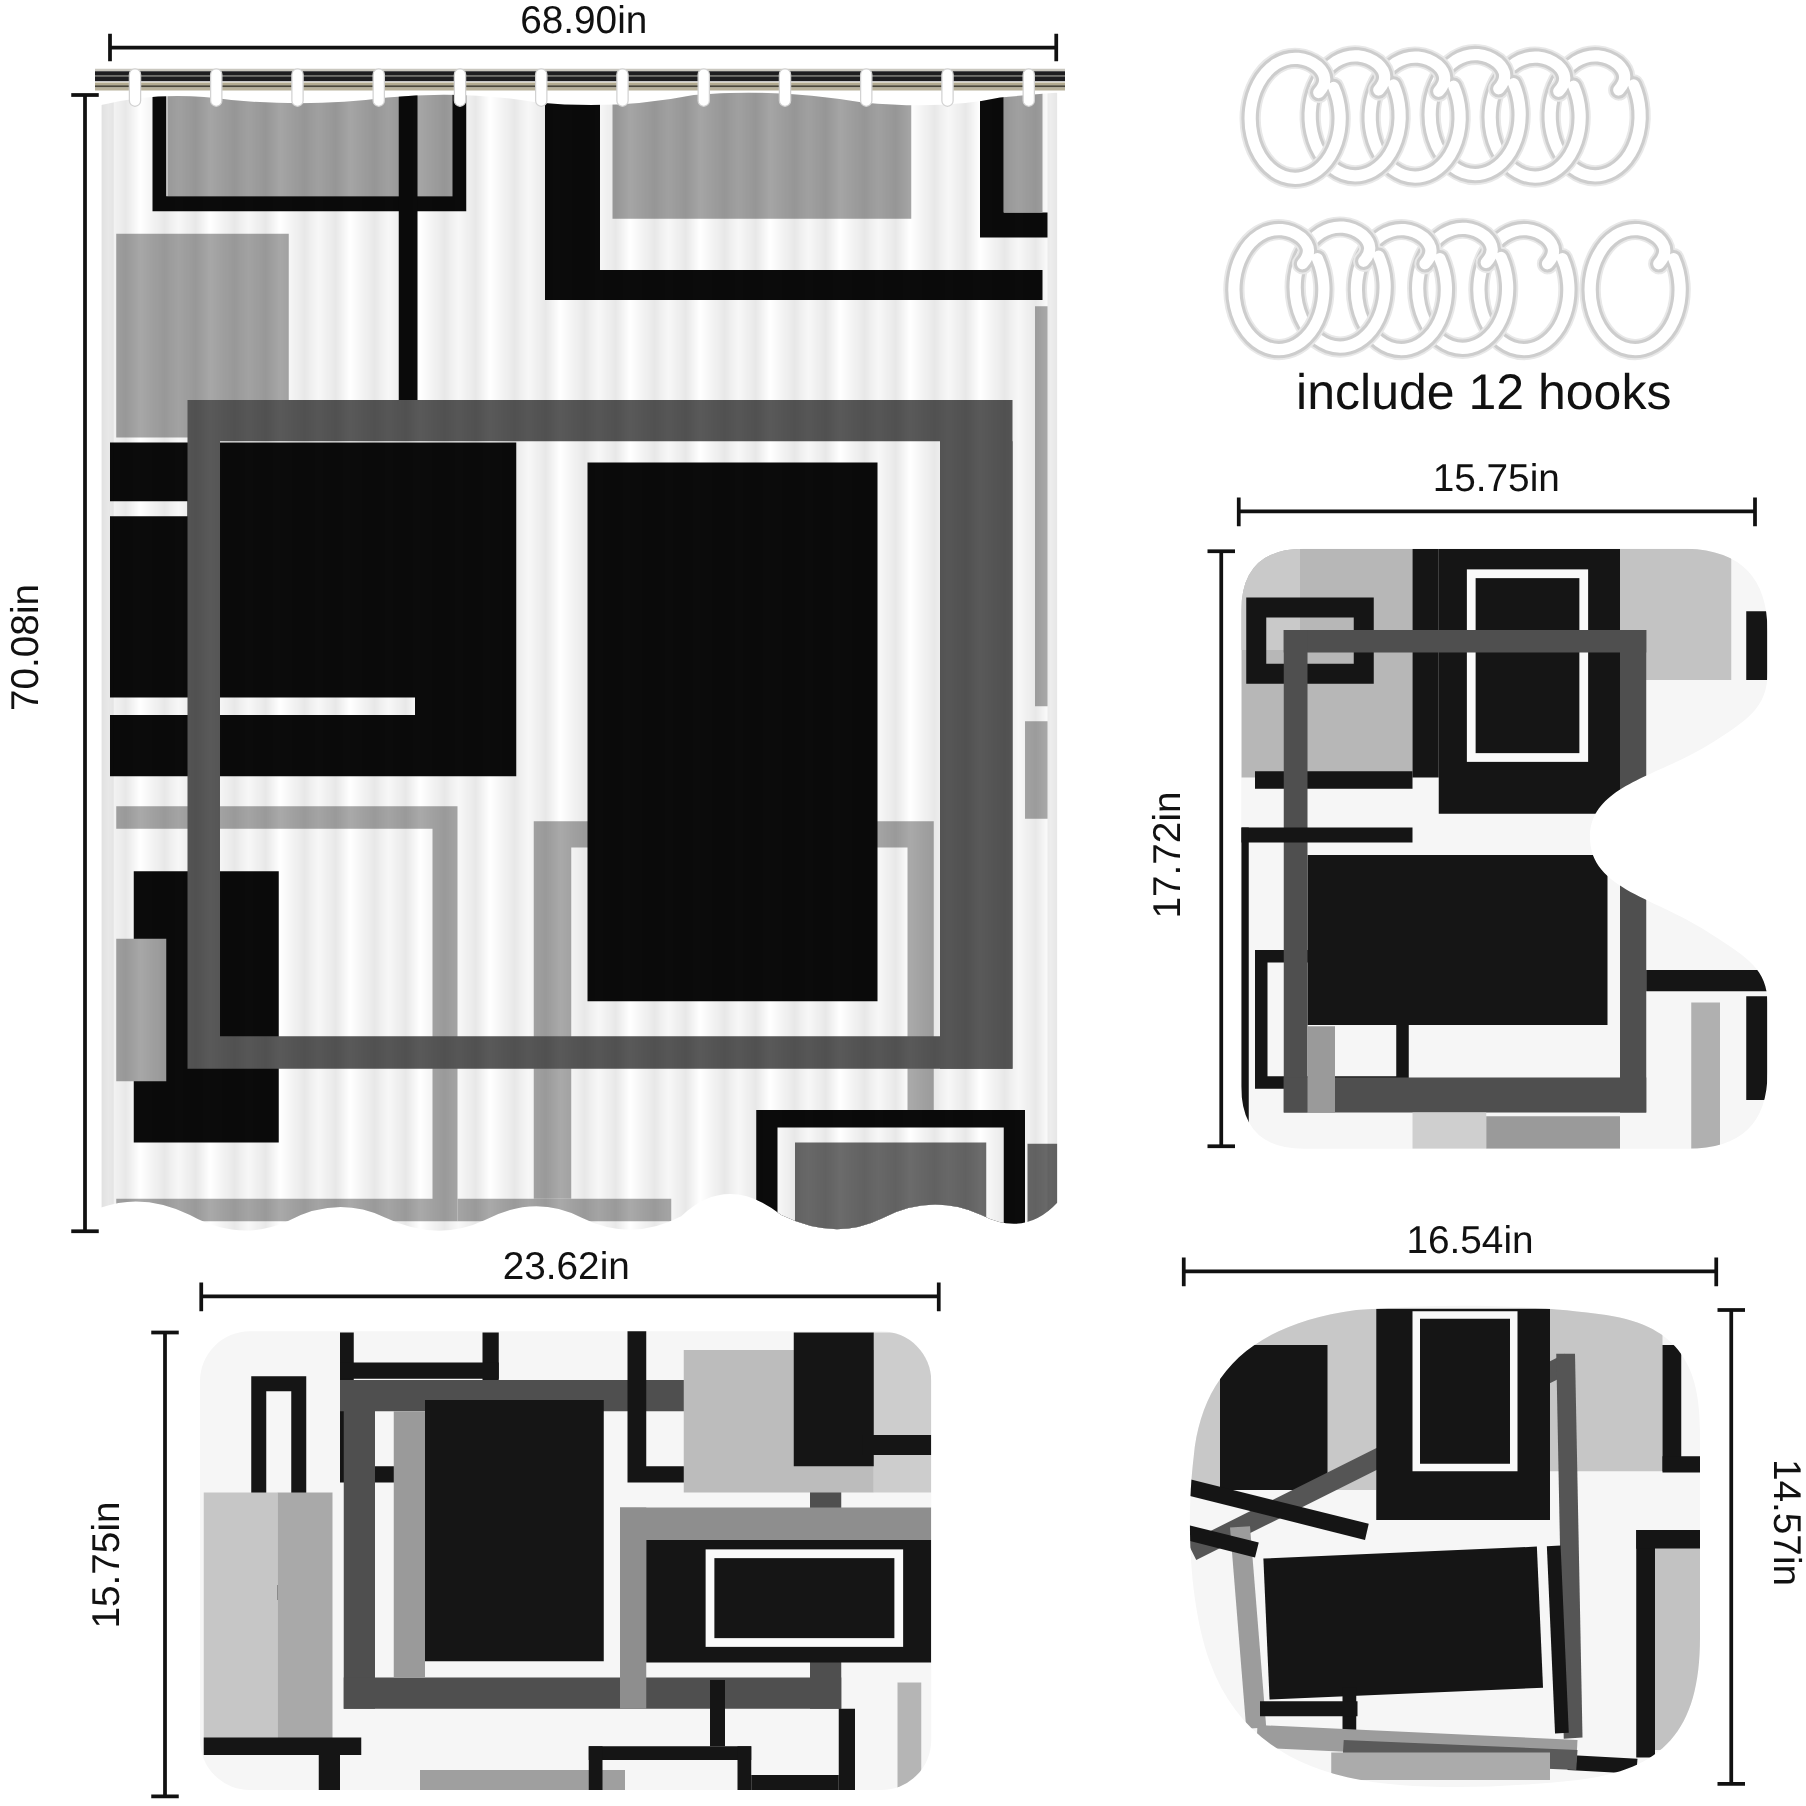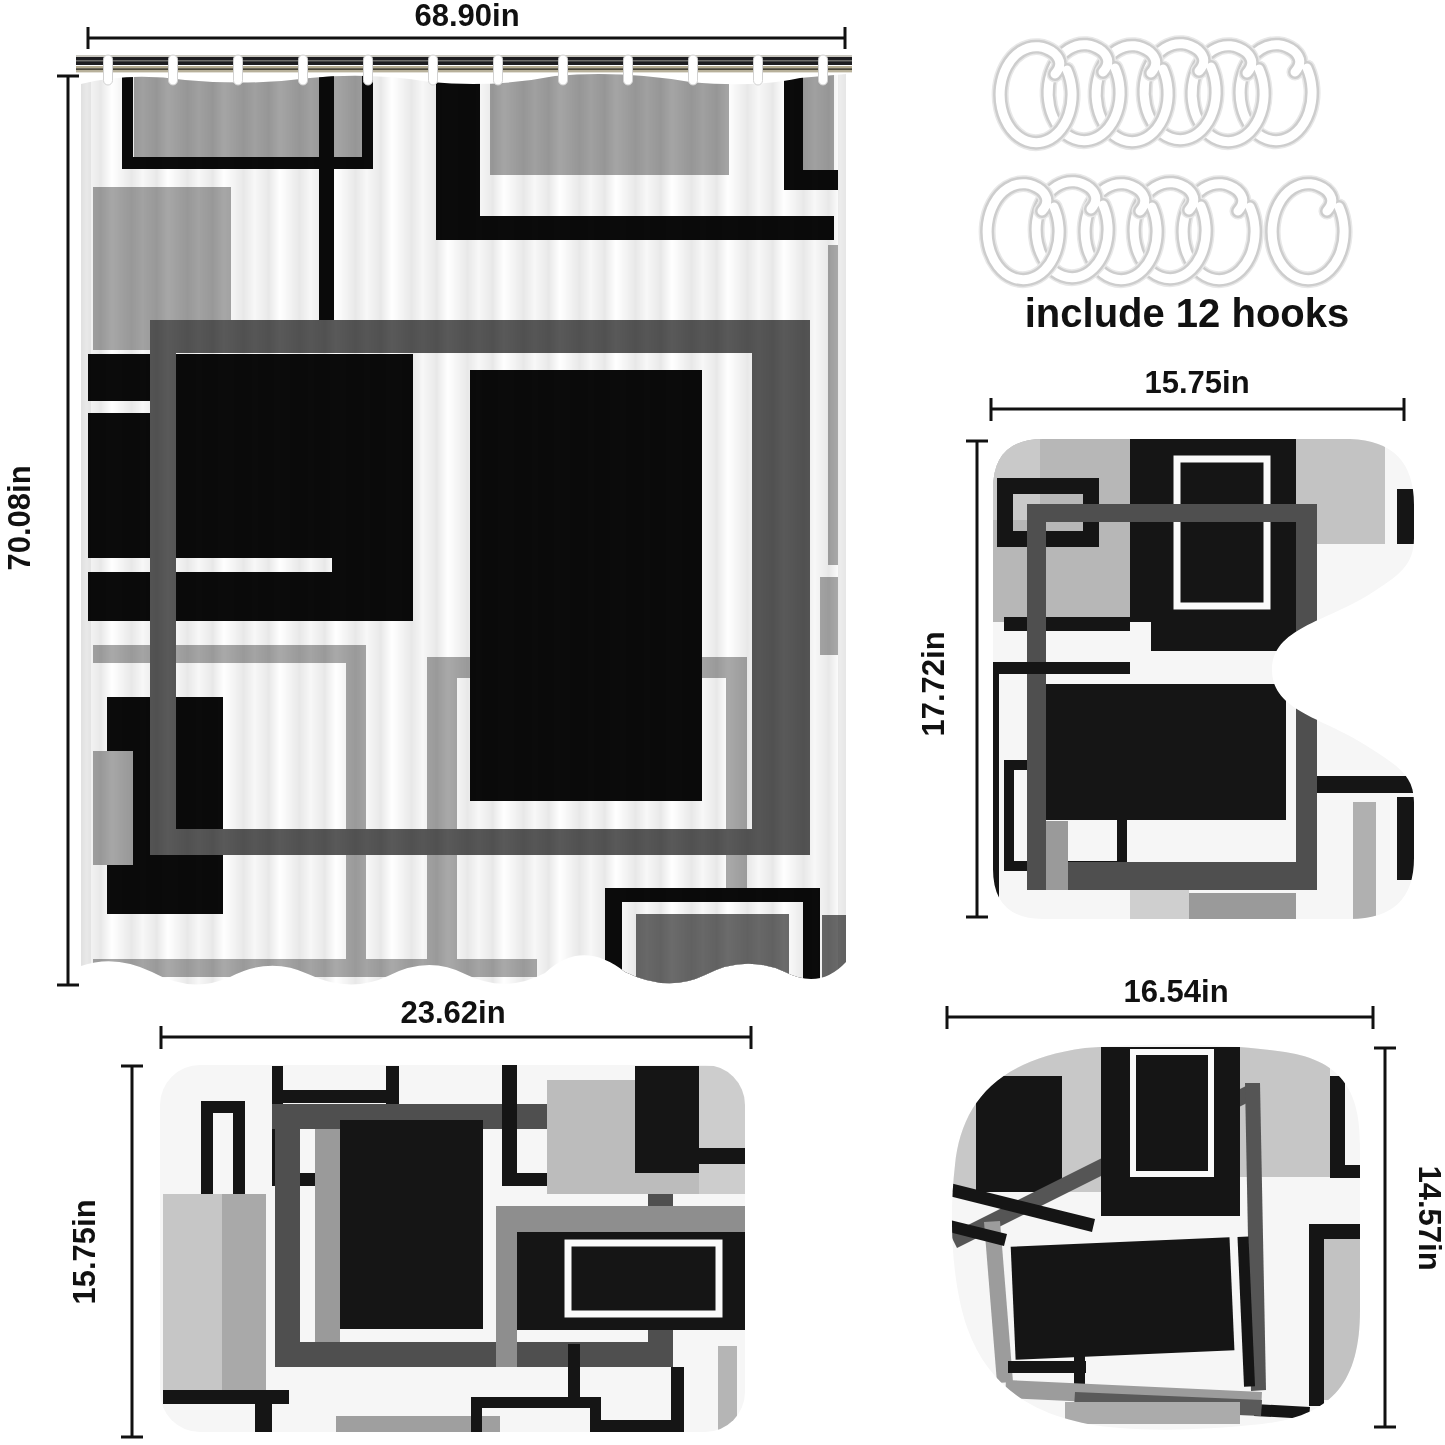--- a/index.html
+++ b/index.html
@@ -1,16 +1,16 @@
 <!DOCTYPE html>
 <html><head>
 <meta charset="utf-8">
 <style>
   html,body{margin:0;padding:0;background:#ffffff;}
-  .page{position:relative;width:1445px;height:1445px;background:#ffffff;overflow:hidden;font-weight:bold;}
+  .page{position:relative;width:1445px;height:1445px;background:#ffffff;overflow:hidden;}
   text{font-family:"Liberation Sans", sans-serif;fill:#111;}
 </style>
 </head>
 <body>
 <div class="page">
 <svg width="1445" height="1445" viewBox="0 0 1445 1445">
 <defs>
   <linearGradient id="rodg" x1="0" y1="0" x2="0" y2="1">
     <stop offset="0" stop-color="#1d1d1d"></stop>
     <stop offset="0.45" stop-color="#7a7a74"></stop>

